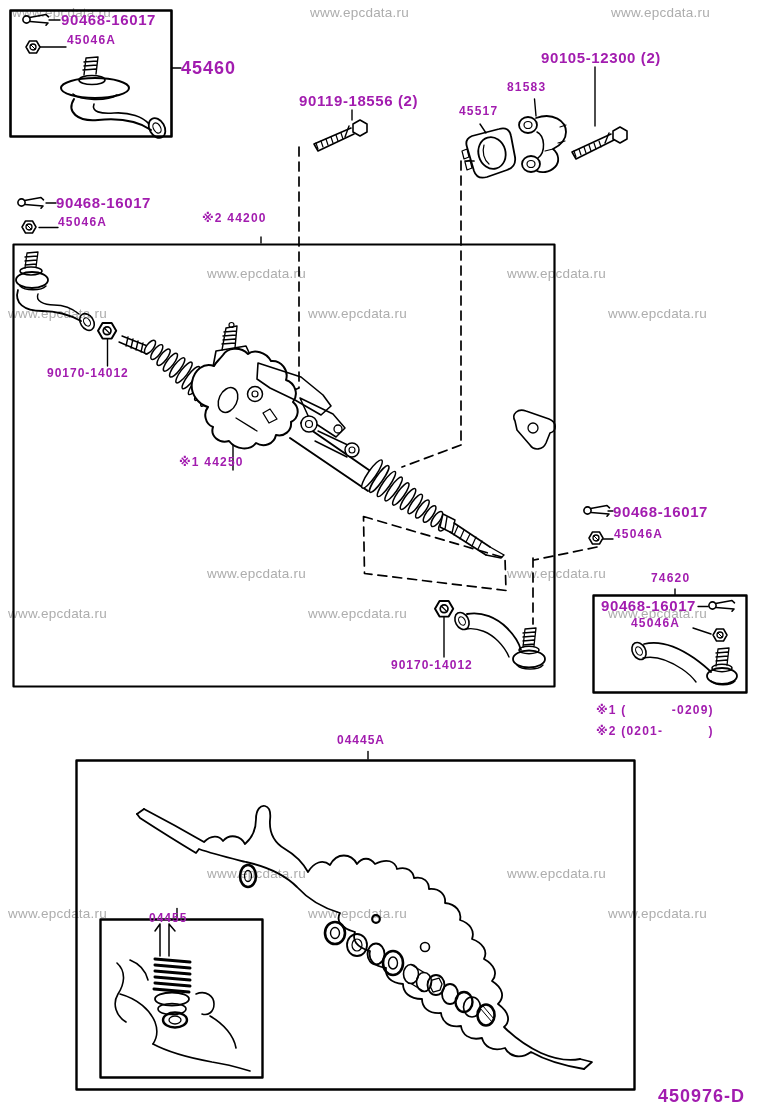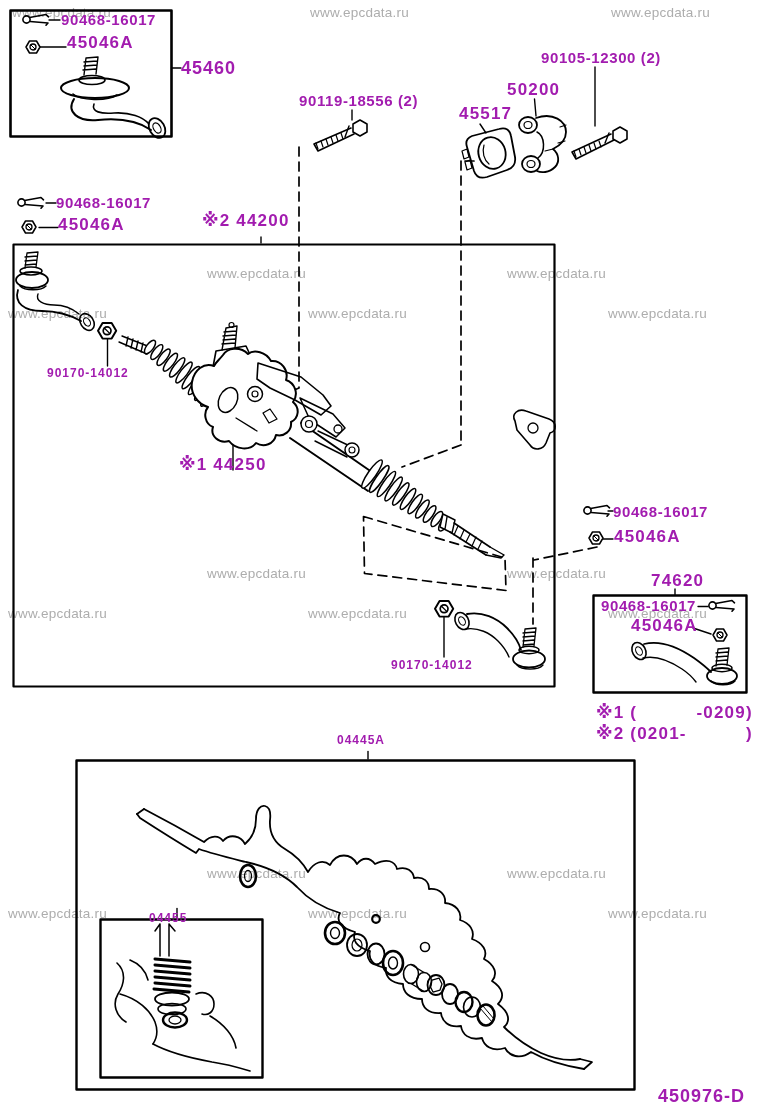--- a/index.html
+++ b/index.html
@@ -10,21 +10,21 @@
   .wm{
     position:absolute;font-size:13.5px;letter-spacing:.2px;color:#adadad;
     white-space:pre;user-select:none;
   }
   svg.art{position:absolute;left:0;top:0;}
   .lbl{
     position:absolute;color:#a21caf;font-weight:700;line-height:1;white-space:pre;
   }
   .s15{font-size:15px;letter-spacing:.6px;}
   .s16{font-size:12px;letter-spacing:1px;}
-  .s17{font-size:17px;letter-spacing:1.2px;}
+  .s17{font-size:12px;letter-spacing:1.2px;}
   .s18{font-size:18px;letter-spacing:1px;}
 </style>
 </head>
 <body>
 
 <div id="stage">
 
   <div class="wm" style="left:12px;top:5px">www.epcdata.ru</div>
   <div class="wm" style="left:310px;top:5px">www.epcdata.ru</div>
   <div class="wm" style="left:611px;top:5px">www.epcdata.ru</div>
@@ -297,21 +297,21 @@
     <use href="#nut-def" x="713" y="629"></use>
     <use href="#nut-def" transform="translate(98,323) scale(1.3)"></use>
     <use href="#nut-def" transform="translate(435,601) scale(1.3)"></use>
   </svg>
 
   <div class="lbl s15" style="left:61px;top:12px">90468-16017</div>
   <div class="lbl s17" style="left:67px;top:34px">45046A</div>
   <div class="lbl s18" style="left:181px;top:59px">45460</div>
   <div class="lbl s15" style="left:299px;top:93px">90119-18556 (2)</div>
   <div class="lbl s15" style="left:541px;top:50px">90105-12300 (2)</div>
-  <div class="lbl s17" style="left:507px;top:81px">50200</div>
+  <div class="lbl s17" style="left:507px;top:81px">81583</div>
   <div class="lbl s17" style="left:459px;top:105px">45517</div>
   <div class="lbl s15" style="left:56px;top:195px">90468-16017</div>
   <div class="lbl s17" style="left:58px;top:216px">45046A</div>
   <div class="lbl s17" style="left:202px;top:212px">※2 44200</div>
   <div class="lbl s16" style="left:47px;top:367px">90170-14012</div>
   <div class="lbl s17" style="left:179px;top:456px">※1 44250</div>
   <div class="lbl s15" style="left:613px;top:504px">90468-16017</div>
   <div class="lbl s17" style="left:614px;top:528px">45046A</div>
   <div class="lbl s17" style="left:651px;top:572px">74620</div>
   <div class="lbl s15" style="left:601px;top:598px">90468-16017</div>

